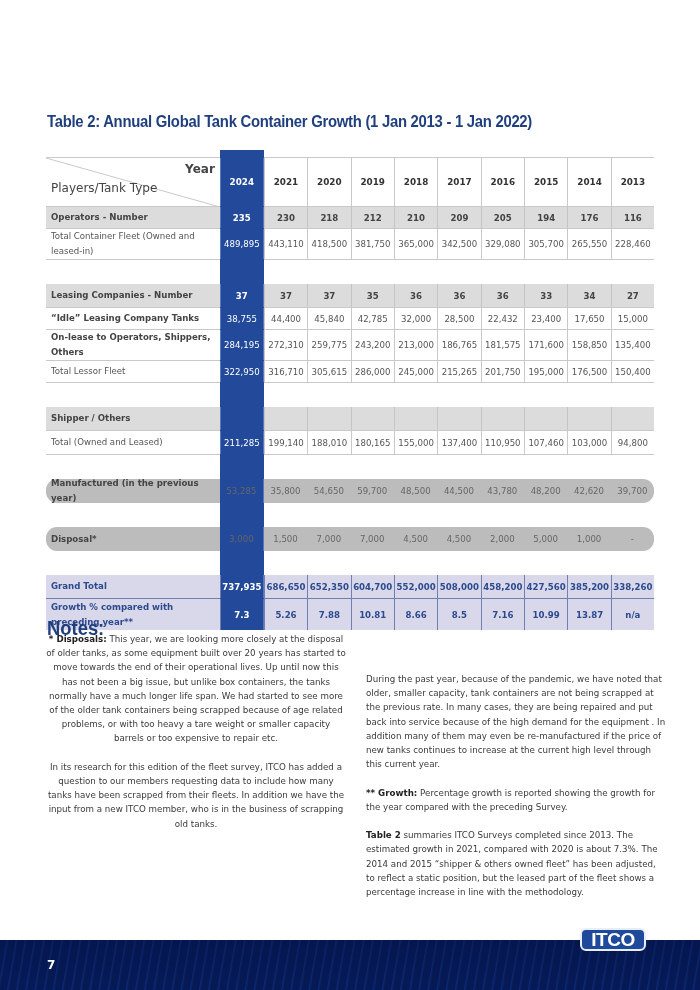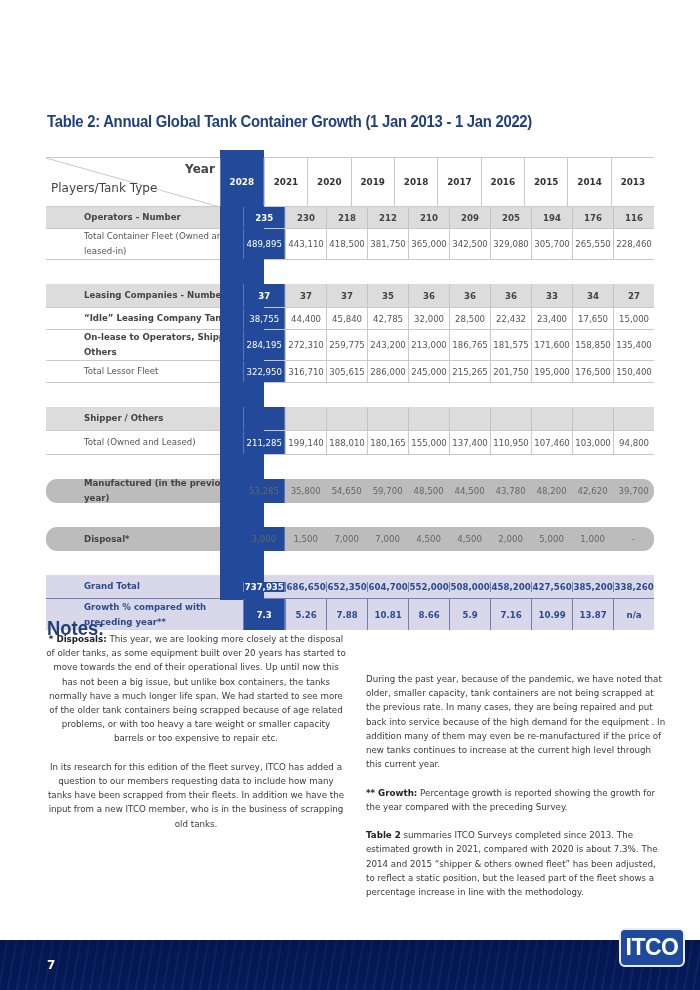--- a/index.html
+++ b/index.html
@@ -20,21 +20,21 @@
     background: #22499a; z-index: 1;
   }
   .row { position: relative; display: flex; width: 608px; }
   .cell {
     display: flex; align-items: center; justify-content: center;
     font-size: 8.6px; color: #555; text-align: center;
     border-left: 1px solid #c9c9c9; white-space: nowrap;
   }
   .cell.label {
     width: 174px; justify-content: flex-start; padding-left: 5px;
-    text-align: left; white-space: normal; line-height: 15px; border-left: none; margin-left: 33px;
+    text-align: left; white-space: normal; line-height: 15px; border-left: none;
   }
   .cell.yr { width: 43.4px; }
   .cell.hl {
     width: 44px; color: #fff; position: relative; z-index: 2;
     background: #22499a; border-left: 1px solid #5b77b6; border-right: 1px solid #5b77b6;
   }
   .bold { font-weight: bold; color: #444; }
 
   .row.header { height: 50px; margin-top: 7px; border-top: 1px solid #c9c9c9; border-bottom: 1px solid #c9c9c9; }
   .row.header .cell.yr { font-weight: bold; color: #333; font-size: 8.8px; }
@@ -53,21 +53,21 @@
   .row.lav .cell.label { color: #2d4a8e; }
   .row.dark .cell { border-left: none; color: #666; }
   .row.dark .cell.label { color: #444; }
   .row.gray .cell.yr { border-left-color: #c4c4c4; }
   .row.gap { height: 24px; background: #fff; }
 
   .h22 { height: 22px; }
   .h31 { height: 31px; }
   .h24 { height: 24px; }
   .bb { border-bottom: 1px solid #c9c9c9; }
-  .bb-lav { border-bottom: 1px solid #6f7fb2; align-items: center; }
+  .bb-lav { border-bottom: 1px solid #6f7fb2; }
 
   
   .notes-title {
     position: absolute; left: 47px; top: 617px;
     font-family: "Liberation Sans", sans-serif; font-weight: bold;
     font-size: 20px; color: #1f3f7e; transform: scaleX(0.92); transform-origin: left center;
   }
   .col { position: absolute; width: 300px; font-size: 8.7px; line-height: 14.2px; color: #3a3a3a; }
   .col.left { left: 46px; top: 632px; text-align: center; }
   .col.right { left: 366px; top: 672px; }
@@ -79,44 +79,44 @@
     position: absolute; left: 0; top: 940px; width: 700px; height: 50px;
     background: repeating-linear-gradient(100deg, #061a57 0px, #061a57 6px, #0c2a74 7px, #061a57 9px);
     background-color: #061a57;
   }
   .footer::after {
     content: ""; position: absolute; inset: 0;
     background: linear-gradient(180deg, rgba(4,14,60,0.3), rgba(4,14,60,0.0));
   }
   .page-num { position: absolute; left: 47px; top: 958px; color: #fff; font-weight: bold; font-size: 12px; z-index: 3; }
   .logo {
-    position: absolute; left: 619px; top: 928px; width: 66px; height: 39px;
+    position: absolute; left: 580px; top: 928px; width: 66px; height: 23px;
     background: #1f4a9c; border: 2px solid #e8eef8; border-radius: 6px;
     display: flex; align-items: center; justify-content: center;
-    color: #fff; font-family: "Liberation Sans", sans-serif; font-weight: bold; font-size: 23px;
+    color: #fff; font-family: "Liberation Sans", sans-serif; font-weight: bold; font-size: 19px;
     letter-spacing: -0.5px; z-index: 3;
   }
 </style>
 </head>
 <body>
 
 <div class="title">Table 2: Annual Global Tank Container Growth (1 Jan 2013 - 1 Jan 2022)</div>
 
 <div class="tbl-wrap">
   <div class="highlight-col"></div>
 
   <div class="row header">
     <div class="header-label">
       <svg width="174" height="49">
         <line x1="0" y1="0" x2="174" y2="49" stroke="#c9c9c9" stroke-width="1"></line>
       </svg>
       <span class="year-lbl">Year</span>
       <span class="players-lbl">Players/Tank Type</span>
     </div>
-    <div class="cell hl">2028</div>
+    <div class="cell hl">2024</div>
     <div class="cell yr">2021</div>
     <div class="cell yr">2020</div>
     <div class="cell yr">2019</div>
     <div class="cell yr">2018</div>
     <div class="cell yr">2017</div>
     <div class="cell yr">2016</div>
     <div class="cell yr">2015</div>
     <div class="cell yr">2014</div>
     <div class="cell yr">2013</div>
   </div>
@@ -280,21 +280,21 @@
         <div class="cell yr bold">385,200</div>
         <div class="cell yr bold">338,260</div>
       </div>
       <div class="row lav h31">
         <div class="cell label bold">Growth % compared with preceding year**</div>
         <div class="cell hl bold">7.3</div>
         <div class="cell yr bold">5.26</div>
         <div class="cell yr bold">7.88</div>
         <div class="cell yr bold">10.81</div>
         <div class="cell yr bold">8.66</div>
-        <div class="cell yr bold">5.9</div>
+        <div class="cell yr bold">8.5</div>
         <div class="cell yr bold">7.16</div>
         <div class="cell yr bold">10.99</div>
         <div class="cell yr bold">13.87</div>
         <div class="cell yr bold">n/a</div>
       </div>
     </div>
 </div>
 
 <div class="notes-title">Notes:</div>
 

